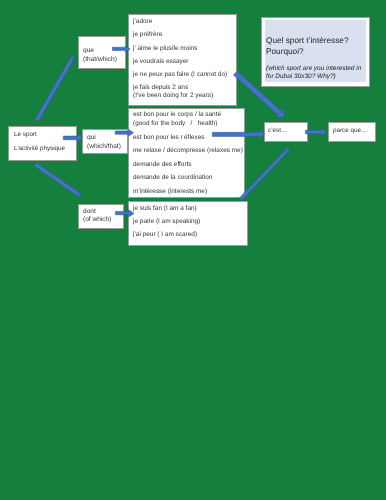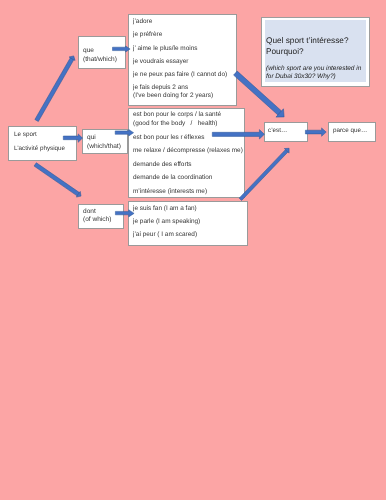--- a/index.html
+++ b/index.html
@@ -1,21 +1,21 @@
 <!DOCTYPE html>
 <html><head>
 <meta charset="utf-8">
 <title>Le sport — relative pronouns flowchart</title>
 <style>
   html,body{margin:0;padding:0;background:#ffffff;}
   body{width:386px;height:500px;position:relative;overflow:hidden;
        font-family:"Liberation Sans",sans-serif;color:#333333;
        -webkit-font-smoothing:antialiased;text-rendering:geometricPrecision;}
   *{-webkit-font-smoothing:antialiased;}
-  .stage{position:absolute;left:0;top:0;width:386px;height:500px;background:#fca5a5;}
+  .stage{position:absolute;left:0;top:0;width:386px;height:500px;background:#15803d;}
 
   .box{position:absolute;box-sizing:border-box;background:#ffffff;
        border:1px solid #9a9a9a;}
 
   .line{position:absolute;white-space:pre;font-size:6.45px;line-height:1;
         color:#333333;letter-spacing:0;will-change:transform;}
   .node .line{font-size:6.55px;}
 
   
   .callout{position:absolute;box-sizing:border-box;background:#ffffff;

